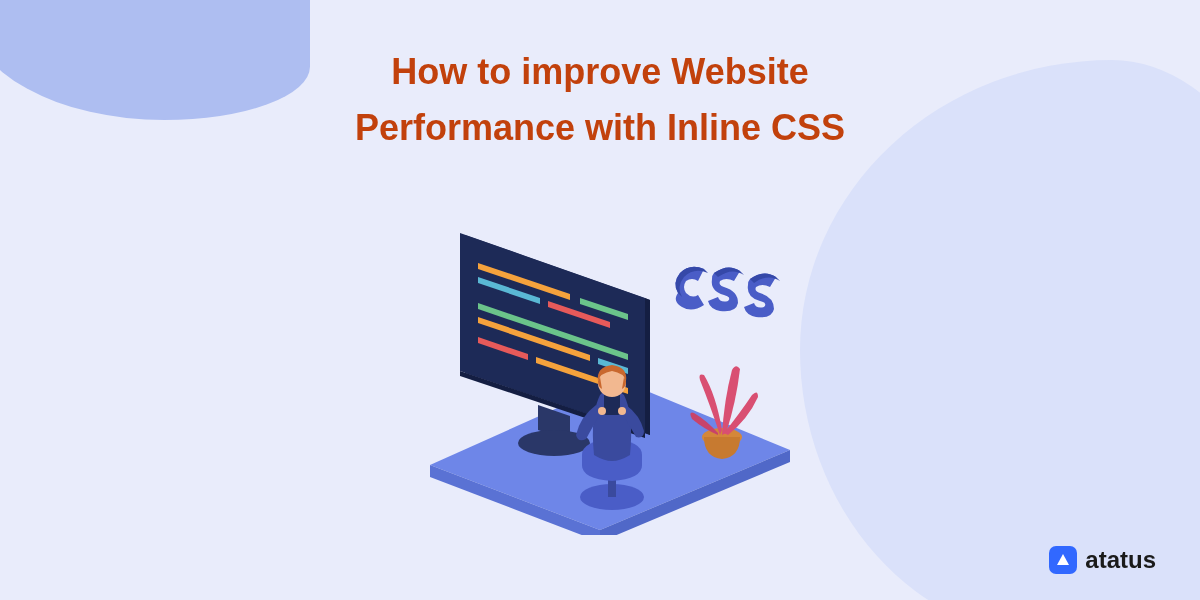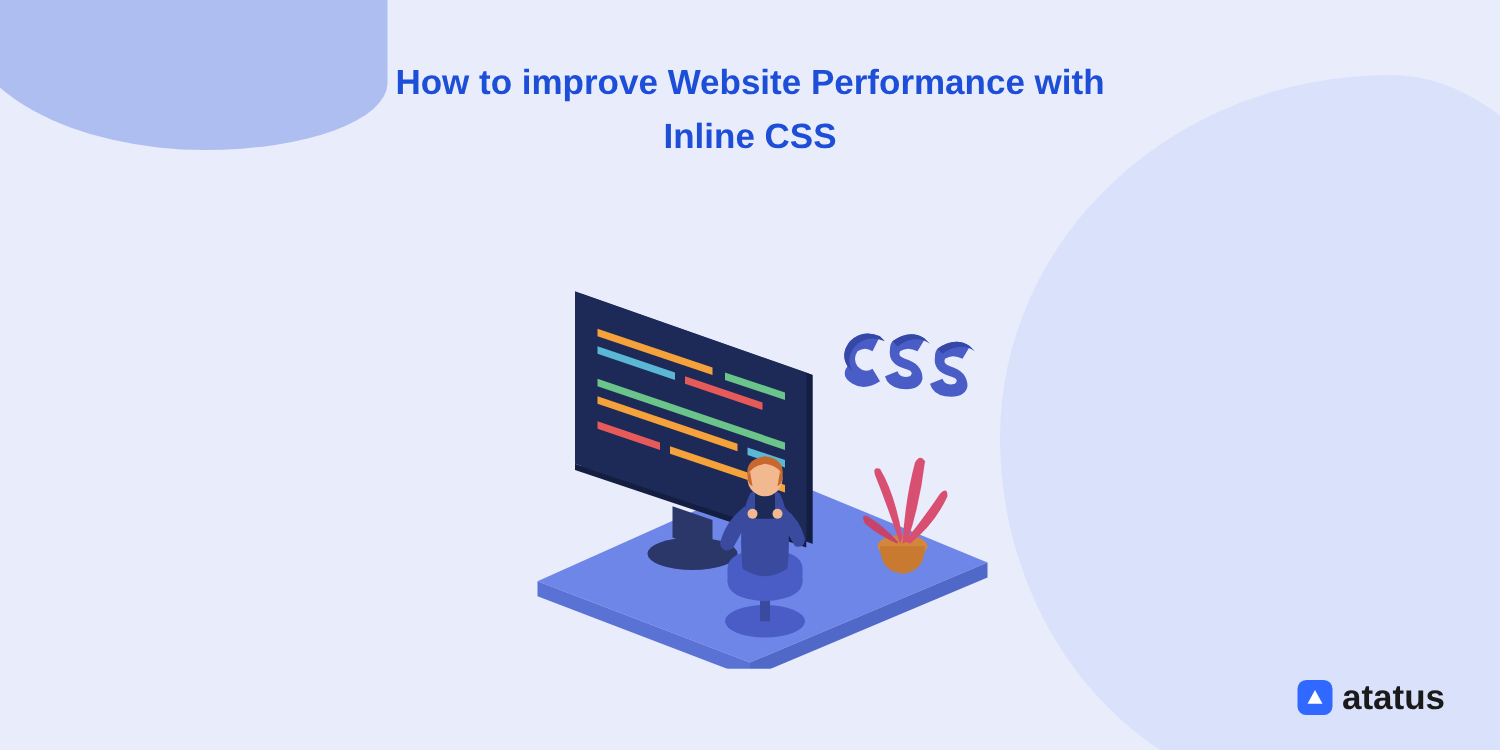--- a/index.html
+++ b/index.html
@@ -30,23 +30,23 @@
       background: #dae1fa;
       border-radius: 60% 40% 50% 50% / 50% 60% 40% 50%;
       z-index: 0;
     }
     .title {
       position: absolute;
       top: 44px;
       left: 50%;
       transform: translateX(-50%);
       text-align: center;
-      font-size: 28px;
+      font-size: 36px;
       font-weight: 700;
-      color: #1d4ed8;
+      color: #c2410c;
       line-height: 1.55;
       z-index: 5;
       width: 640px;
     }
     .illustration {
       position: absolute;
       top: 205px;
       left: 50%;
       transform: translateX(-50%);
       width: 480px;
@@ -65,21 +65,21 @@
     .brand-icon {
       width: 28px;
       height: 28px;
       background: #3168ff;
       border-radius: 7px;
       display: flex;
       align-items: center;
       justify-content: center;
     }
     .brand-text {
-      font-size: 28px;
+      font-size: 24px;
       font-weight: 600;
       color: #1a1a1a;
     }
   </style>
 </head>
 <body>
 
 <div class="blob-top-left"></div>
 <div class="blob-right"></div>
 

